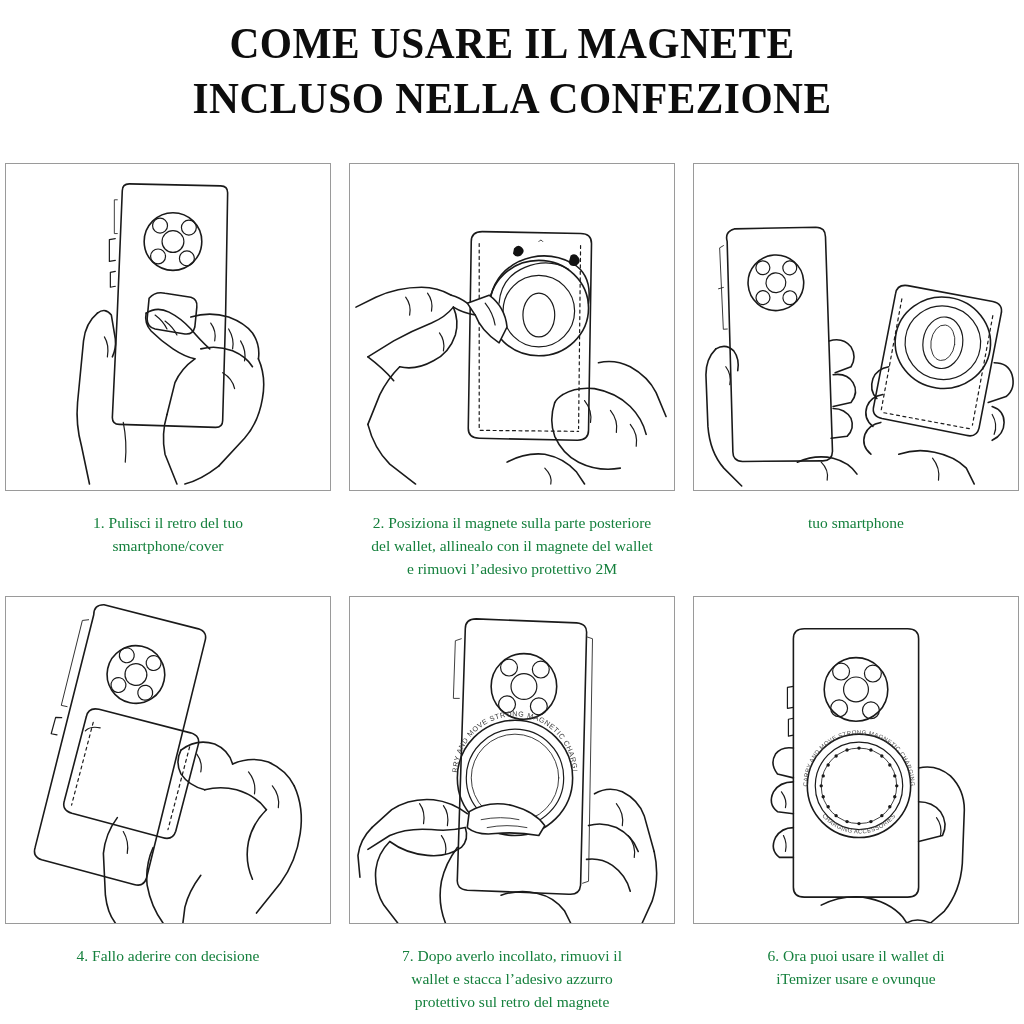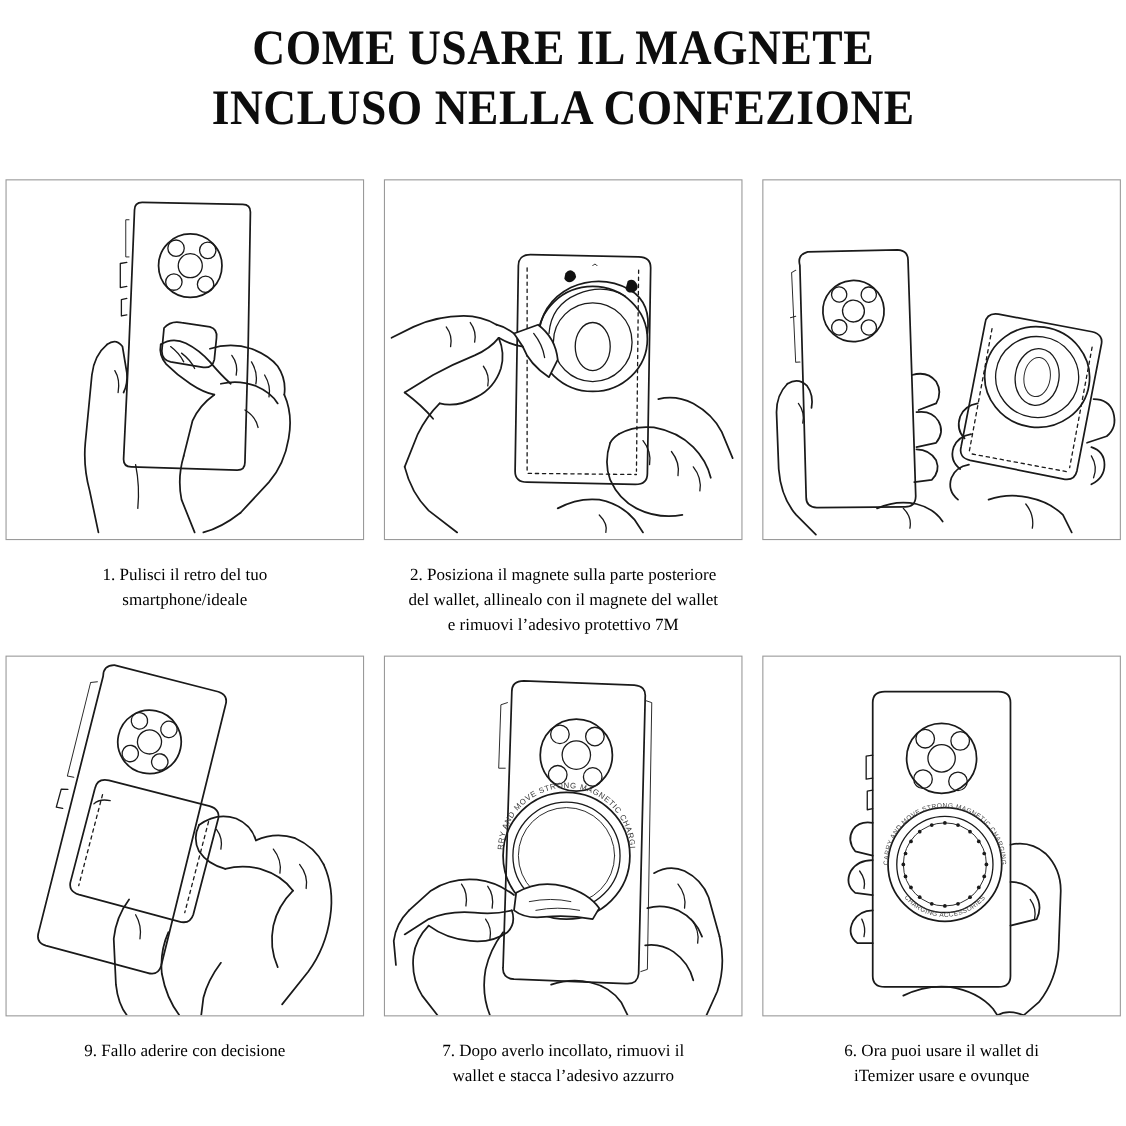--- a/index.html
+++ b/index.html
@@ -75,21 +75,21 @@
     width: 100%;
     height: 100%;
   }
   .caption {
     width: 320px;
     margin-top: 20px;
     text-align: center;
     font-family: "Liberation Serif", "DejaVu Serif", serif;
     font-size: 15.5px;
     line-height: 23px;
-    color: #000000;
+    color: #15803d;
   }
   .caption .cline {
     display: block;
     white-space: nowrap;
   }
 
   
   .ink {
     fill: none;
     stroke: #1a1a1a;
@@ -187,21 +187,21 @@
             <path class="ink" d="M190 196 Q176 206 170 220 L162 252"></path>
             <path class="ink" d="M254 196 Q262 214 258 236 Q254 260 240 276 L214 304"></path>
             <path class="ink-thin" d="M218 210 Q228 216 230 226"></path>
             <path class="ink" d="M162 252 Q156 272 160 292 L172 322"></path>
             <path class="ink" d="M214 304 Q196 318 180 322"></path>
             <path class="ink-thin" d="M118 260 Q122 280 120 300"></path>
           </svg>
         </div>
         <div class="caption">
           <span class="cline">1. Pulisci il retro del tuo</span>
-          <span class="cline">smartphone/ideale</span>
+          <span class="cline">smartphone/cover</span>
         </div>
       </div>
 
       <div class="cell">
         <div class="panel">
           <svg viewBox="0 0 326 328" xmlns="http://www.w3.org/2000/svg">
 
             <path class="ink" d="M122 78 Q122 68 133 68 L232 70 Q243 70 243 80 L240 268 Q240 278 229 278 L130 276 Q119 276 119 266 Z"></path>
             <path class="dash" d="M130 80 L130 266"></path>
             <path class="dash" d="M232 82 L230 266"></path>
@@ -241,21 +241,21 @@
             <path class="ink-thin" d="M262 248 Q270 258 268 270"></path>
             <path class="ink-thin" d="M282 262 Q290 272 288 284"></path>
             <path class="ink" d="M214 232 Q208 236 206 240"></path>
             <path class="ink" d="M158 300 Q176 290 196 292 Q216 296 228 310 L236 322"></path>
             <path class="ink-thin" d="M196 306 Q204 314 202 322"></path>
           </svg>
         </div>
         <div class="caption">
           <span class="cline">2. Posiziona il magnete sulla parte posteriore</span>
           <span class="cline">del wallet, allinealo con il magnete del wallet</span>
-          <span class="cline">e rimuovi l’adesivo protettivo 7M</span>
+          <span class="cline">e rimuovi l’adesivo protettivo 2M</span>
         </div>
       </div>
 
       <div class="cell">
         <div class="panel">
           <svg viewBox="0 0 326 328" xmlns="http://www.w3.org/2000/svg">
 
             <g transform="rotate(-4 120 170)">
               <path class="ink" d="M40 72 Q38 62 48 60 L130 64 Q140 65 139 75 L131 290 Q130 300 120 299 L40 294 Q30 293 31 283 Z"></path>
               <path class="ink-hair" d="M36 76 L32 78 L30 160 L34 160"></path>
@@ -294,20 +294,21 @@
             <path class="ink" d="M190 232 Q178 234 174 244 Q170 256 180 264"></path>
             <path class="ink" d="M188 260 Q176 262 172 272 Q168 284 178 292"></path>
             <path class="ink" d="M302 200 Q316 200 320 212 Q324 226 314 234 L296 240"></path>
             <path class="ink" d="M300 244 Q312 248 312 260 Q312 272 300 278"></path>
             <path class="ink" d="M206 292 Q224 286 242 290 Q262 294 274 306 L282 322"></path>
             <path class="ink-thin" d="M240 296 Q248 306 246 318"></path>
             <path class="ink-thin" d="M300 252 Q306 262 302 272"></path>
           </svg>
         </div>
         <div class="caption">
+          <span class="cline">tuo smartphone</span>
         </div>
       </div>
 
     </div>
 
     <div class="row row-bottom">
 
       <div class="cell">
         <div class="panel">
           <svg viewBox="0 0 326 328" xmlns="http://www.w3.org/2000/svg">
@@ -339,21 +340,21 @@
             <path class="ink-thin" d="M268 190 Q276 200 274 212"></path>
             <path class="ink" d="M290 190 Q300 212 296 238 Q292 266 276 288 L252 318"></path>
             <path class="ink" d="M262 214 Q248 228 244 246 Q240 266 248 284"></path>
             <path class="ink" d="M112 222 Q100 238 98 258 L100 300 Q102 318 110 328"></path>
             <path class="ink" d="M148 252 Q140 270 142 290 Q146 312 158 328"></path>
             <path class="ink-thin" d="M118 236 Q124 246 122 258"></path>
             <path class="ink" d="M196 280 Q184 296 180 312 L178 328"></path>
           </svg>
         </div>
         <div class="caption">
-          <span class="cline">9. Fallo aderire con decisione</span>
+          <span class="cline">4. Fallo aderire con decisione</span>
         </div>
       </div>
 
       <div class="cell">
         <div class="panel">
           <svg viewBox="0 0 326 328" xmlns="http://www.w3.org/2000/svg">
             <defs>
               <path id="ringTop5" d="M 108 178 a 58 58 0 0 1 116 0"></path>
             </defs>
 
@@ -394,20 +395,21 @@
             <path class="ink" d="M238 264 Q252 262 264 270 Q278 280 282 296"></path>
             <path class="ink-thin" d="M268 208 Q276 218 274 230"></path>
             <path class="ink-thin" d="M280 240 Q288 250 286 262"></path>
             <path class="ink" d="M306 256 Q312 282 304 306 L294 328"></path>
             <path class="ink" d="M152 300 Q170 294 188 298 Q206 302 216 316 L222 328"></path>
           </svg>
         </div>
         <div class="caption">
           <span class="cline">7. Dopo averlo incollato, rimuovi il</span>
           <span class="cline">wallet e stacca l’adesivo azzurro</span>
+          <span class="cline">protettivo sul retro del magnete</span>
         </div>
       </div>
 
       <div class="cell">
         <div class="panel">
           <svg viewBox="0 0 326 328" xmlns="http://www.w3.org/2000/svg">
             <defs>
               <path id="ringTop6" d="M 114 190 a 52 52 0 0 1 104 0"></path>
               <path id="ringBot6" d="M 118 190 a 48 48 0 0 0 96 0"></path>
             </defs>

